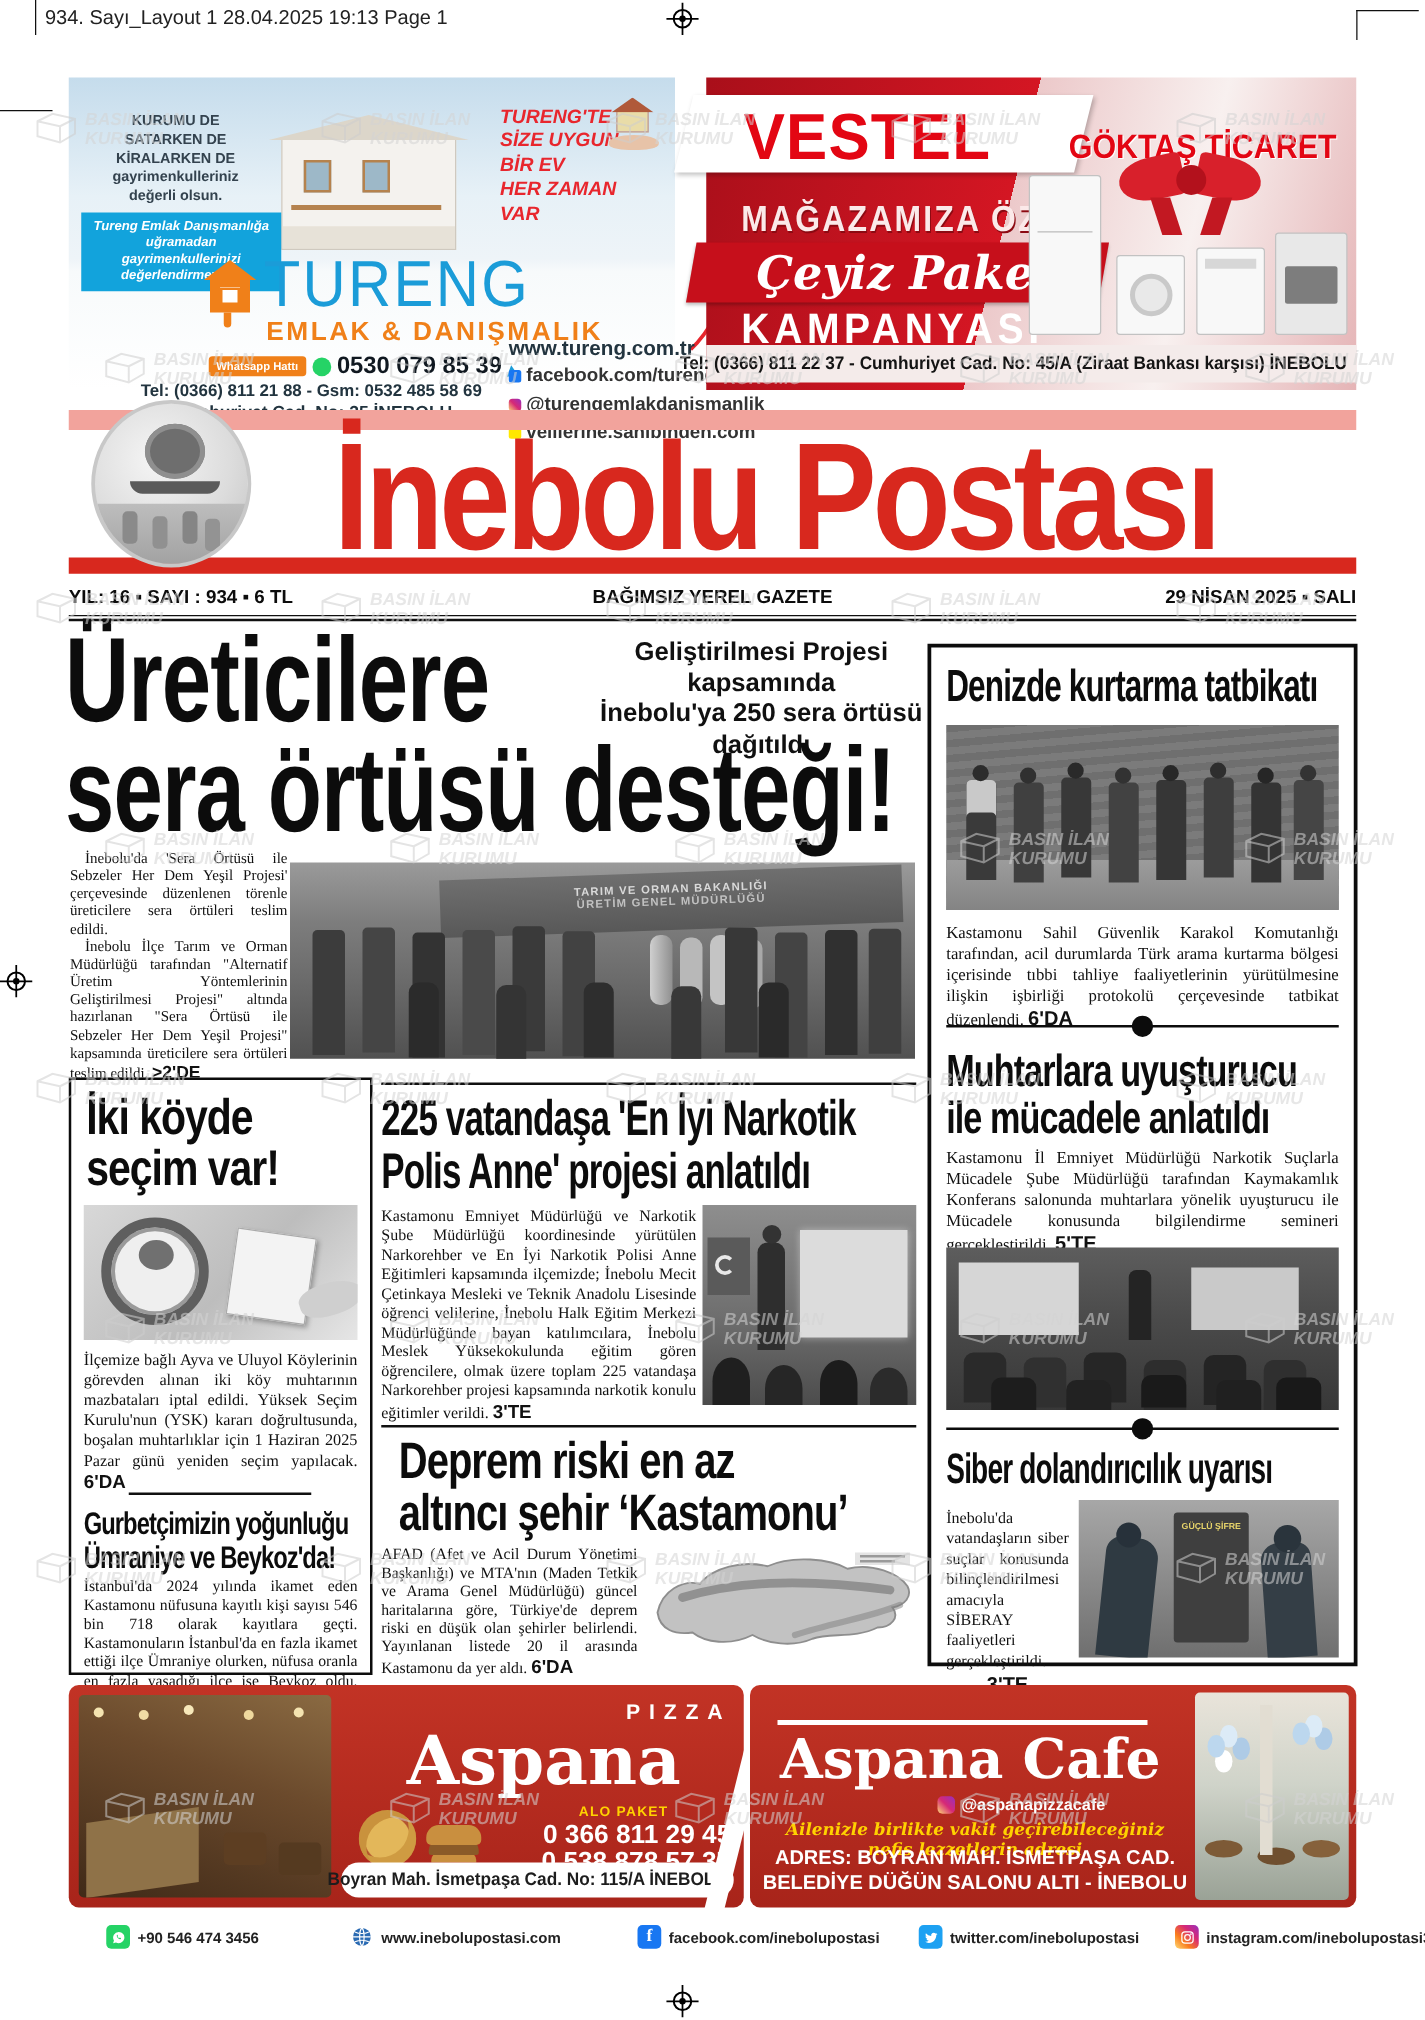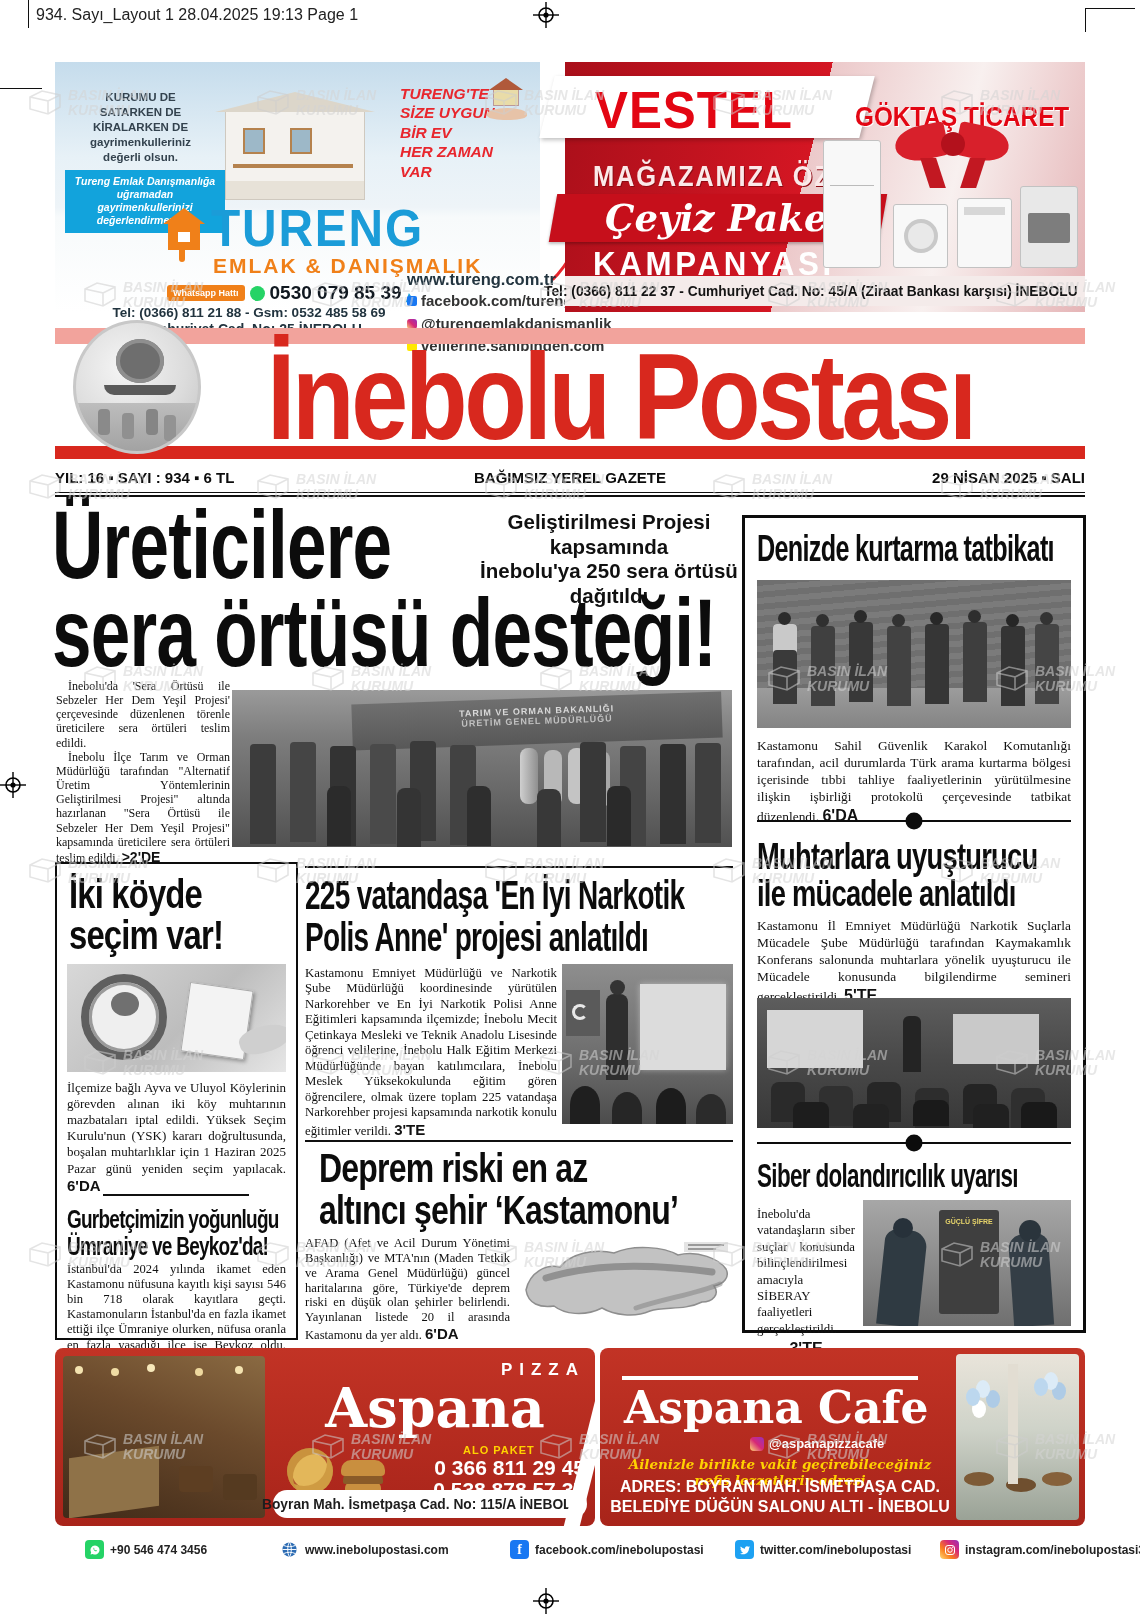--- a/index.html
+++ b/index.html
@@ -87,21 +87,21 @@
     <div class="abs" style="left:4px;top:-4px;width:34px;height:12px;background:#b0593a;clip-path:polygon(0 100%,50% 0,100% 100%)"></div>
     <div class="abs" style="left:2px;top:26px;width:40px;height:12px;background:#e7c3a8;border-radius:50% 50% 40% 40%"></div>
   </div>
   <div class="abs" style="left:395px;top:28px;width:140px;height:210px;border:3px solid transparent;border-right-color:#e8262d;border-radius:50%;transform:rotate(8deg)"></div>
   <div class="abs" style="left:108px;top:146px;width:42px;height:54px">
     <div class="abs" style="left:0;top:0;width:42px;height:16px;background:#f08019;clip-path:polygon(0 100%,50% 0,100% 100%)"></div>
     <div class="abs" style="left:5px;top:16px;width:32px;height:26px;background:#f08019"></div>
     <div class="abs" style="left:13px;top:22px;width:16px;height:14px;background:#fff;box-shadow:inset 0 0 0 2px #f08019"></div>
     <div class="abs" style="left:16px;top:42px;width:6px;height:12px;background:#f08019;border-radius:0 0 3px 3px"></div>
   </div>
-  <div class="abs" style="left:156px;top:136px;font-weight:700;font-size:52px;letter-spacing:2px;color:#1b9cd8"><span class="cx" style="transform:scaleX(.92)">TURENG</span></div>
+  <div class="abs" style="left:156px;top:136px;font-weight:400;font-size:52px;letter-spacing:2px;color:#1b9cd8"><span class="cx" style="transform:scaleX(.92)">TURENG</span></div>
   <div class="abs" style="left:158px;top:192px;font-weight:700;font-size:21px;letter-spacing:2px;color:#f08019">EMLAK &amp; DANIŞMALIK</div>
   <div class="abs" style="left:112px;top:220px;display:flex;align-items:center;gap:5px">
     <span style="background:#f08019;color:#fff;font-weight:700;font-size:9px;padding:3px 6px;border-radius:3px">Whatsapp Hattı</span>
     <span class="ficon" style="width:15px;height:15px;background:#25d366;border-radius:50%"></span>
     <span style="font-weight:700;font-size:19px;color:#101820">0530 079 85 39</span>
   </div>
 
   <div class="abs" style="left:24px;top:244px;width:340px;font-weight:700;font-size:13.5px;color:#22343f;line-height:1.15;text-align:center;top:243px">
     <div>Tel: (0366) 811 21 88 - Gsm: 0532 485 58 69</div>
     <div style="font-size:14px">Cumhuriyet Cad. No: 25 İNEBOLU</div>

